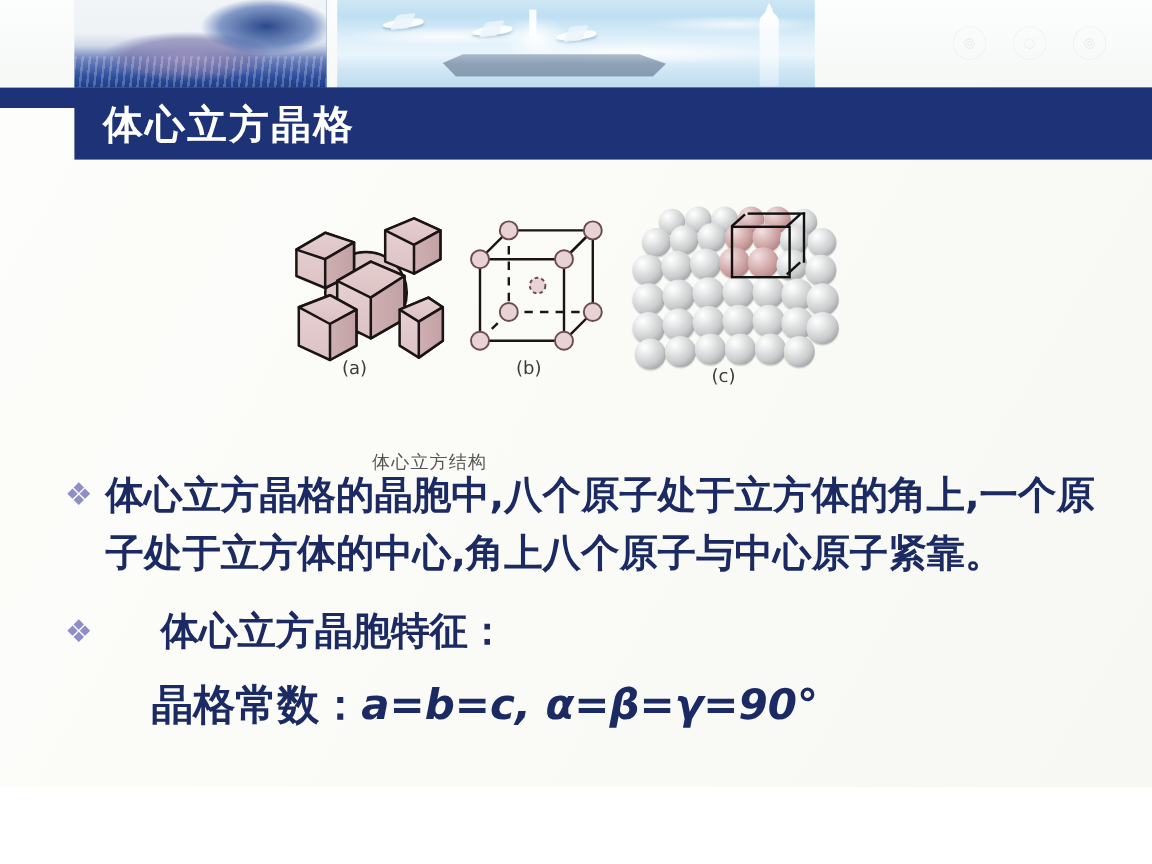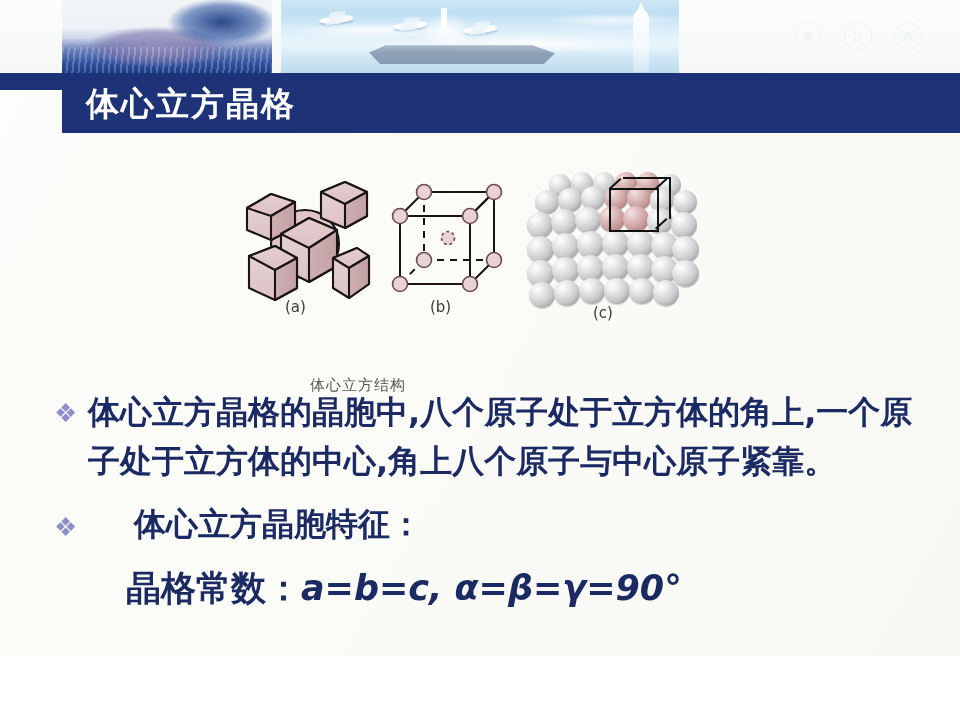--- a/index.html
+++ b/index.html
@@ -255,21 +255,21 @@
   }
   .bullet-text {
     color: #1b2a63;
     font-size: 32px;
     font-weight: 700;
     line-height: 49px;
     letter-spacing: 0px;
   }
   .para-1 .bullet-text { width: 830px; }
   .para-2 { margin-top: 16px; }
-  .para-2 .bullet-text { padding-left: 46px; font-family: Liberation Mono, monospace; }
+  .para-2 .bullet-text { padding-left: 46px; }
   .formula-line {
     margin-top: 12px;
     padding-left: 74px;
     color: #1b2a63;
     font-size: 35px;
     font-weight: 700;
     line-height: 48px;
   }
   .formula-math {
     font-style: italic;

